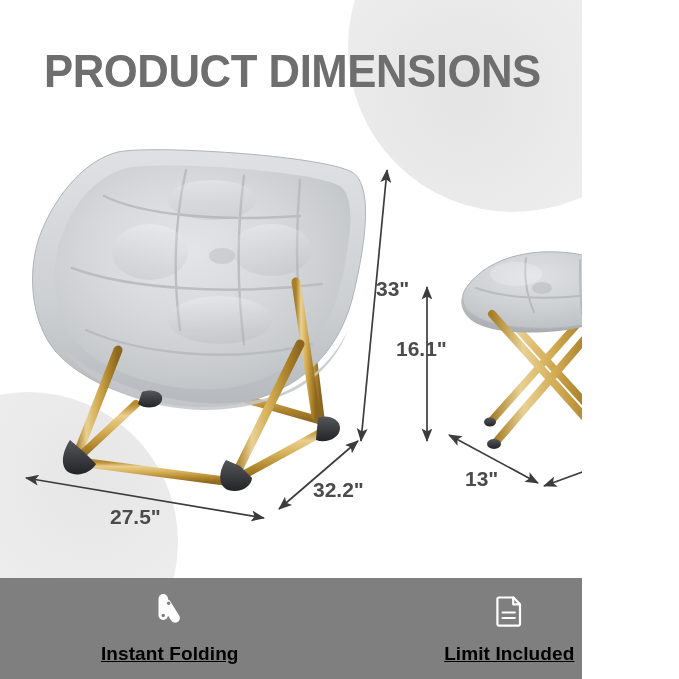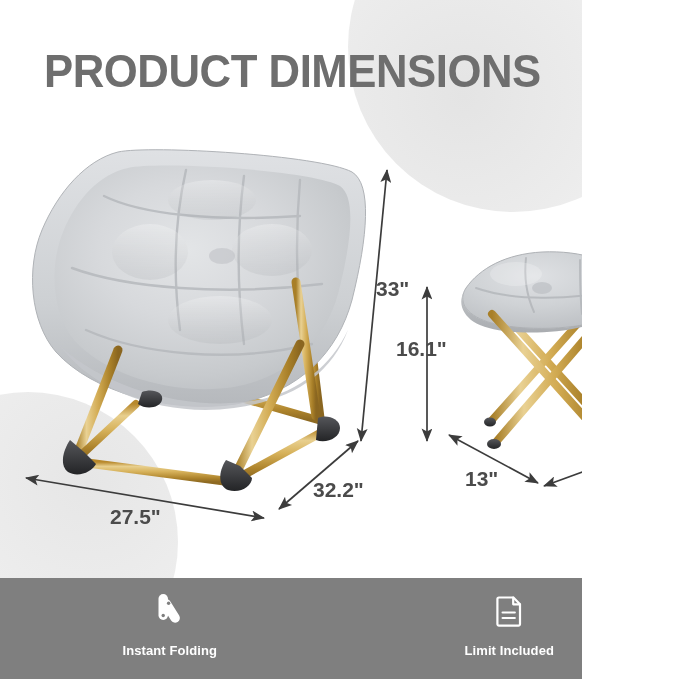--- a/index.html
+++ b/index.html
@@ -106,26 +106,27 @@
     width: 160px;
   }
   .feature-icon {
     height: 46px;
     display: flex;
     align-items: center;
     justify-content: center;
     margin-bottom: 9px;
   }
   .feature-label {
-    color: #ffffff;
-    font-size: 13px;
+    color: #000000;
+    font-size: 19px;
     font-weight: bold;
     font-family: "Liberation Sans Narrow", "Liberation Sans", sans-serif;
     letter-spacing: 0.1px;
     white-space: nowrap;
+    text-decoration: underline;
   }
 </style>
 </head>
 <body>
 
 <div id="page">
 
   <div class="bg-circle" id="bg-circle-tr"></div>
   <div class="bg-circle" id="bg-circle-bl"></div>
 

